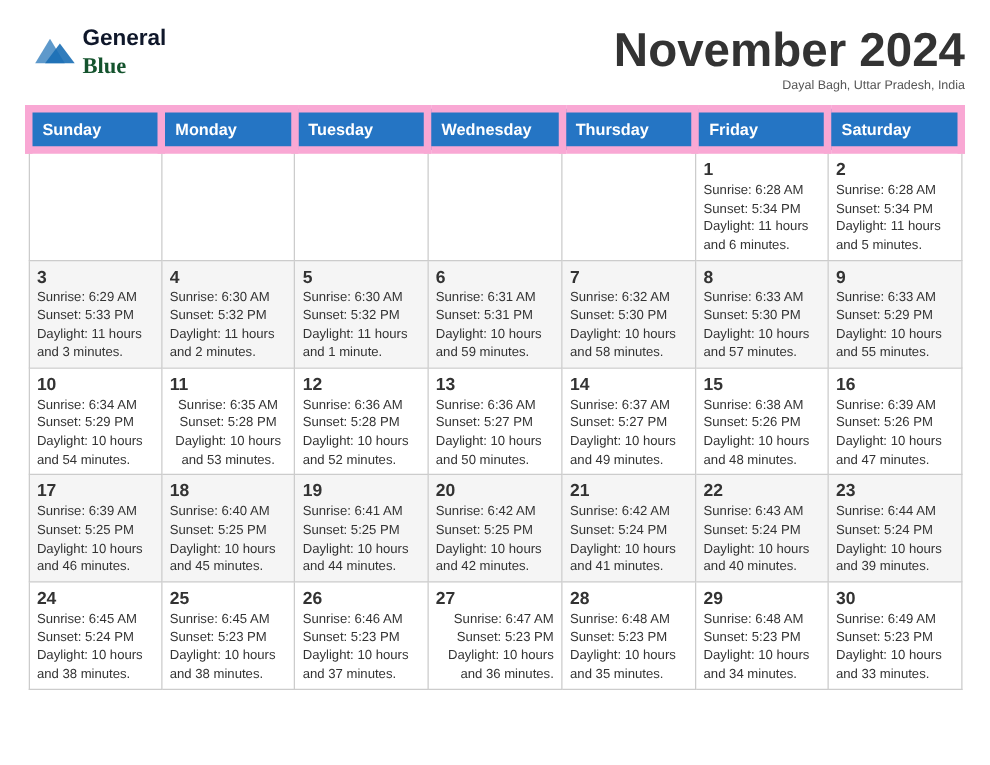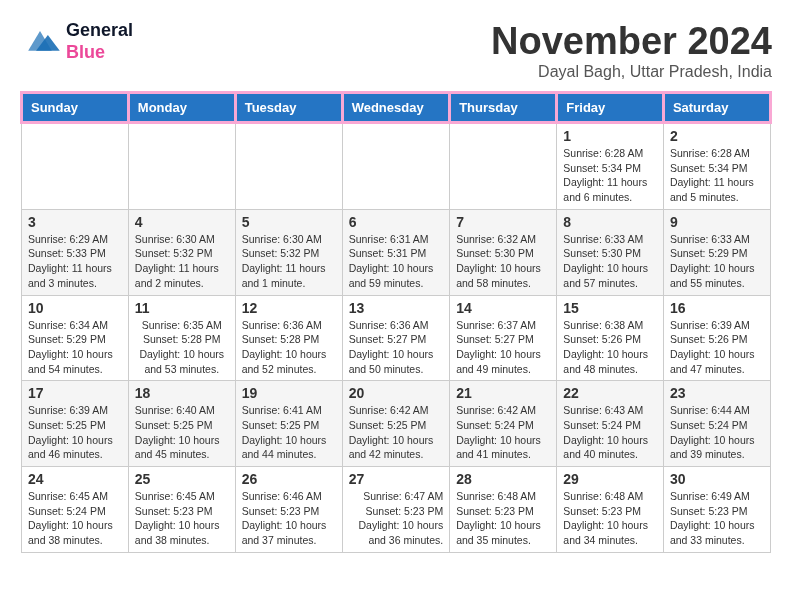--- a/index.html
+++ b/index.html
@@ -20,50 +20,50 @@
       display: flex;
       align-items: center;
       gap: 6px;
     }
     .logo-text {
       font-size: 18px;
       font-weight: bold;
       line-height: 1.2;
     }
     .logo-text .general { color: #0f172a; }
-    .logo-text .blue { color: #ec4899; }
+    .logo-text .blue { color: #14532d; font-family: Liberation Serif, serif; }
     .logo-icon {
       width: 40px;
       height: 30px;
     }
     .title-section {
       text-align: right;
     }
     .month-year {
       font-size: 38px;
       font-weight: bold;
       color: #333;
     }
     .location {
-      font-size: 16px;
+      font-size: 10px;
       color: #555;
     }
     .calendar {
       width: 100%;
       border-collapse: collapse;
       font-size: 11px;
     }
     .calendar th {
       background-color: #2575c4;
       color: #fff;
       text-align: left;
       padding: 6px 8px;
       font-size: 13px;
       font-weight: bold;
-      border: 3px solid #f9a8d4;
+      border: 6px solid #f9a8d4;
     }
     .calendar td {
       border: 1px solid #ccc;
       vertical-align: top;
       padding: 4px 6px;
       width: 108px;
       min-height: 80px;
       background: #fff;
     }
     .calendar tr:nth-child(even) td {

